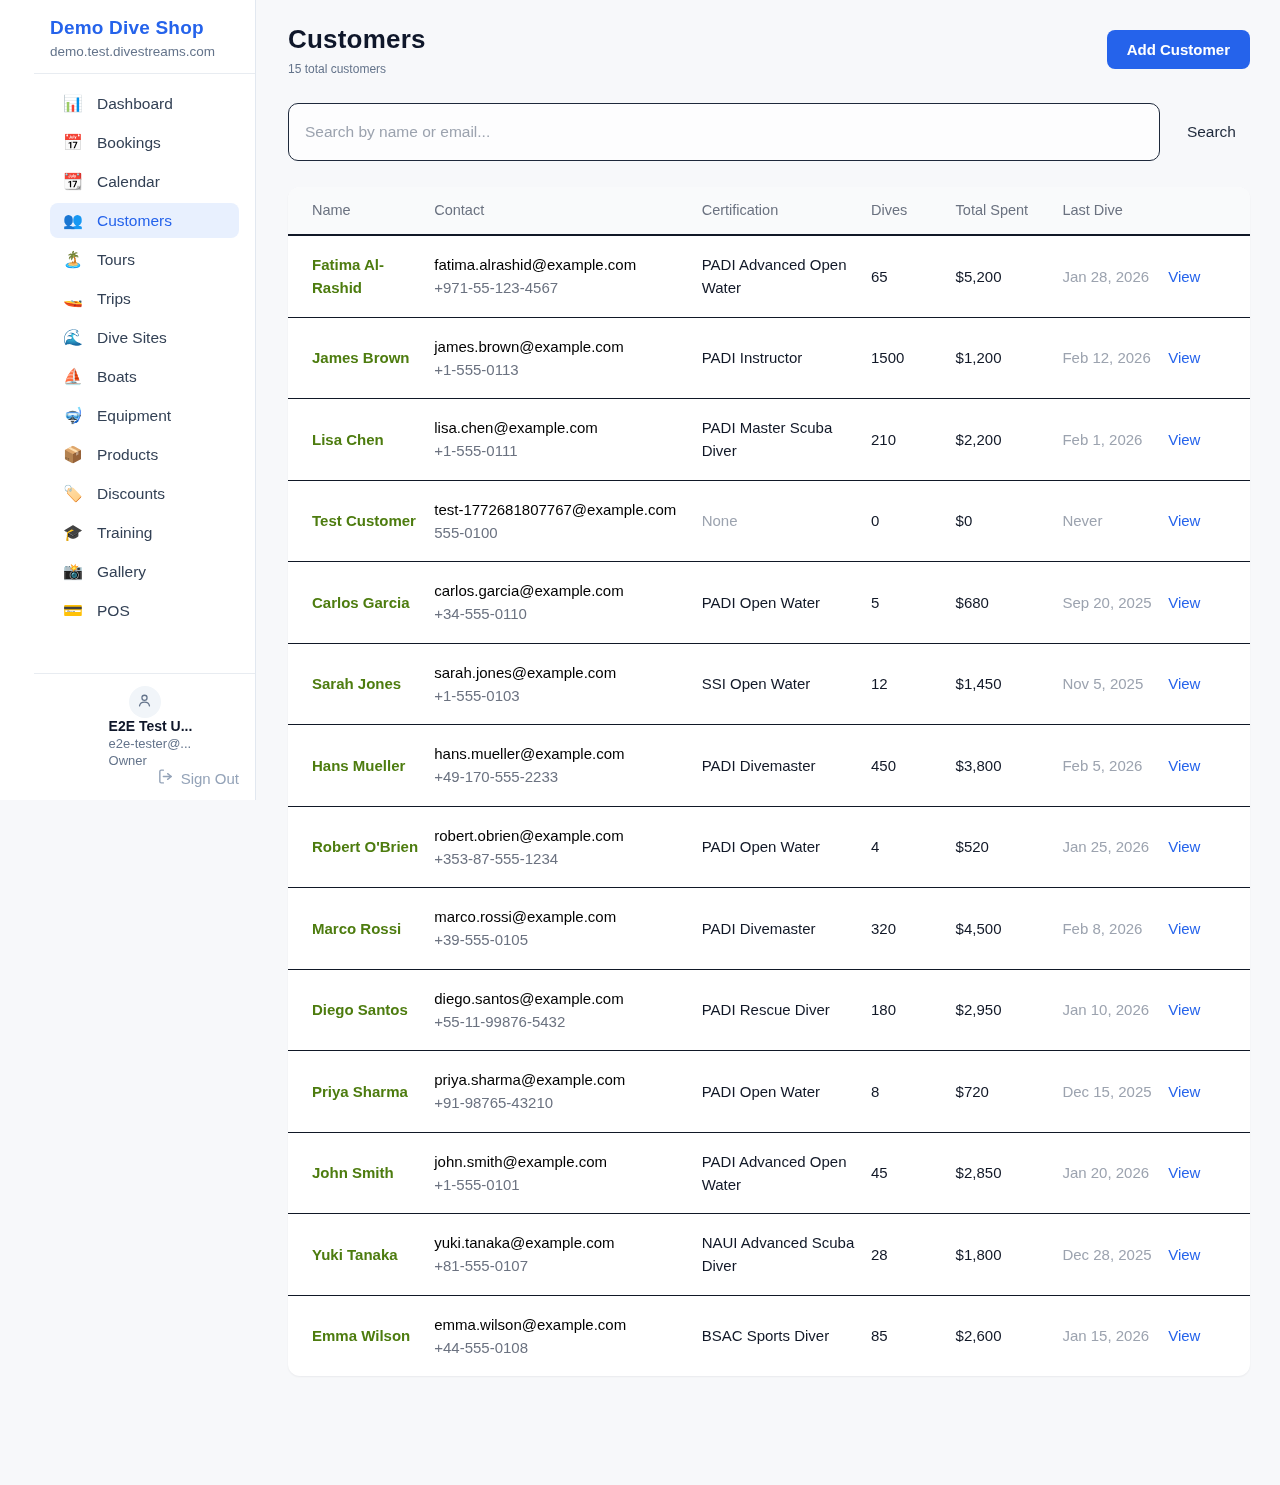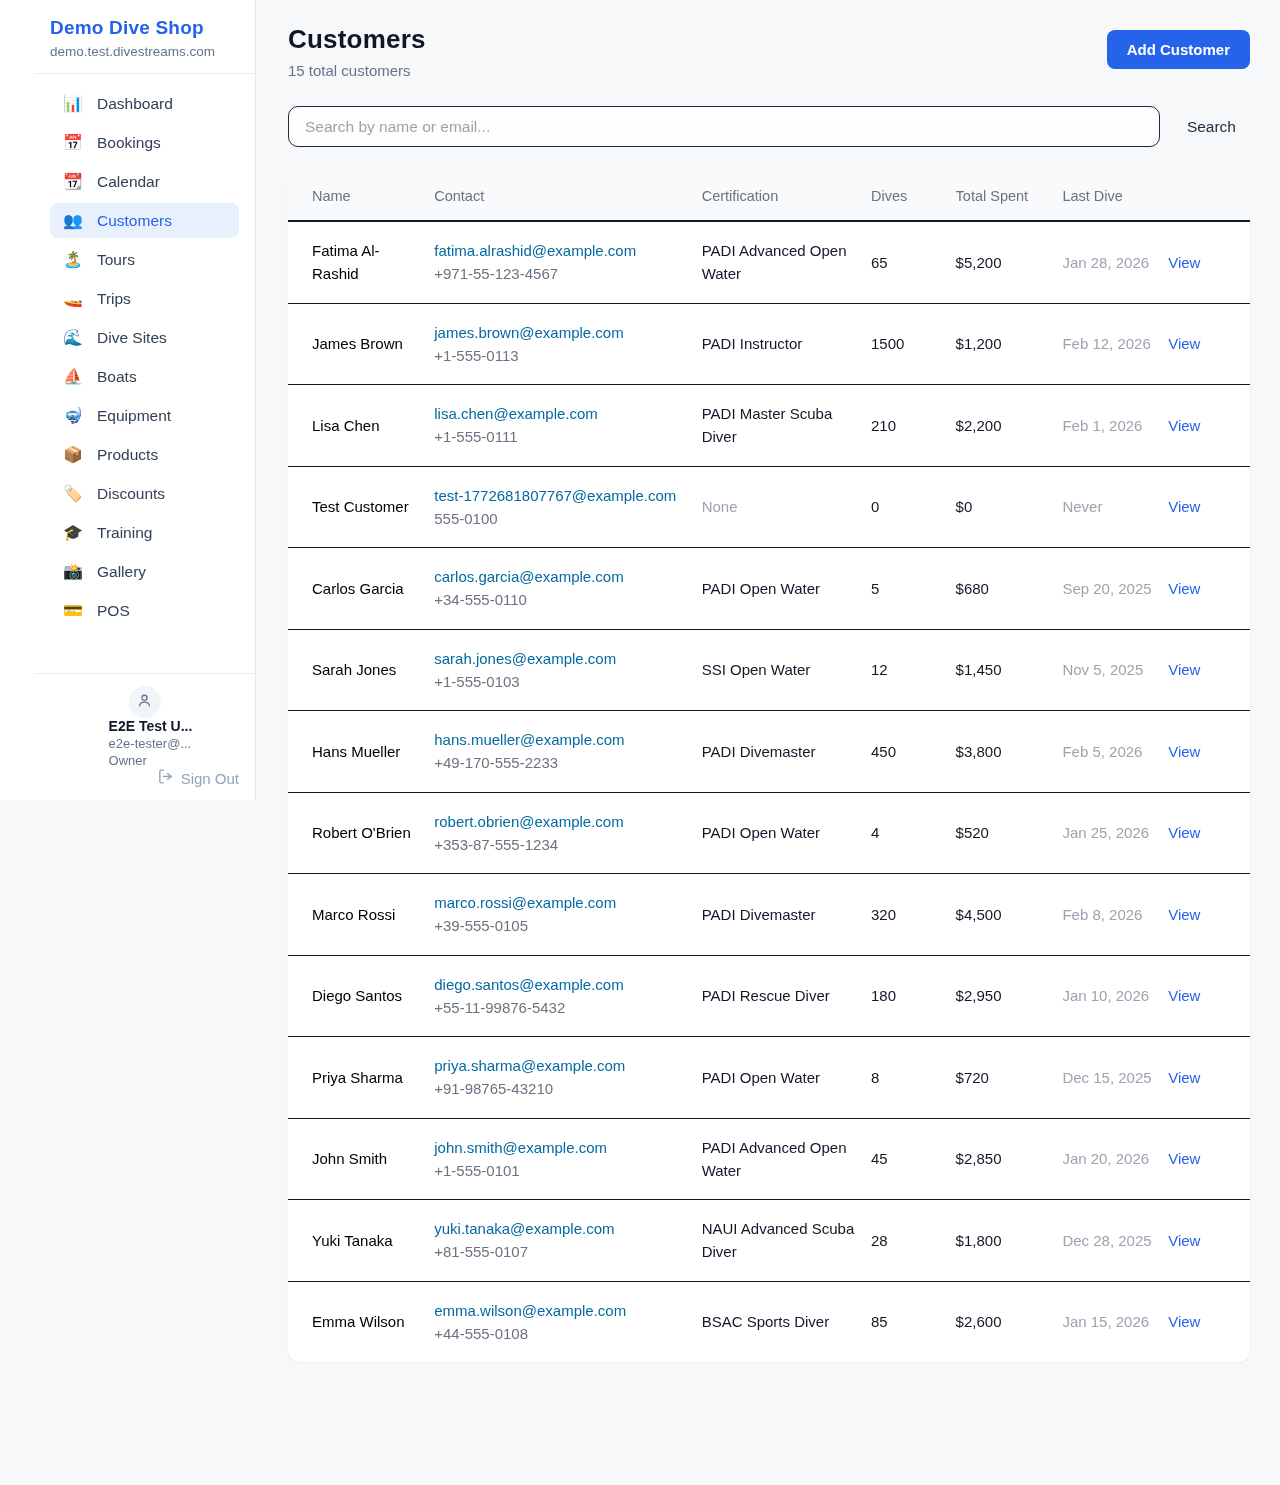--- a/index.html
+++ b/index.html
@@ -58,35 +58,35 @@
     color: #94a3b8; font-size: 15px;
     background: none; border: none; cursor: pointer;
     font-family: inherit;
   }
 
   
   .main { margin-left: 256px; padding: 24px 30px 24px 32px; }
 
   .page-header { display: flex; justify-content: space-between; align-items: flex-start; }
   .page-title { font-size: 26px; font-weight: 800; color: #0f172a; letter-spacing: .2px; }
-  .page-sub { font-size: 15px; color: #64748b; margin-top: 7px; }
+  .page-sub { font-size: 12px; color: #64748b; margin-top: 7px; }
   .add-btn {
     background: #2563eb; color: #ffffff;
     border: none; border-radius: 8px;
     padding: 11px 20px;
     font-size: 15px; font-weight: 600;
     font-family: inherit;
     cursor: pointer;
     margin-top: 6px;
   }
 
   .search-row { display: flex; align-items: center; margin-top: 27px; }
   .search-input {
     flex: 1 1 auto;
-    height: 41px;
+    height: 58px;
     border: 1.5px solid #1e293b;
     border-radius: 10px;
     padding: 0 16px;
     font-size: 15.5px;
     font-family: inherit;
     color: #111827;
     background: #fdfdfe;
     outline: none;
   }
   .search-input::placeholder { color: #9ca3af; }
@@ -127,22 +127,22 @@
   tbody tr + tr td { border-top: 1px solid #111827; }
 
   .col-name  { width: 15.2%; }
   .col-contact { width: 27.8%; }
   .col-cert  { width: 17.6%; }
   .col-dives { width: 8.8%; }
   .col-spent { width: 11.1%; }
   .col-last  { width: 11.0%; }
   .col-view  { width: 8.5%; }
 
-  .name-link { color: #000000; text-decoration: none; font-weight: 400; }
-  .contact-email { color: #0369a1; }
+  .name-link { color: #4d7c0f; text-decoration: none; font-weight: 700; }
+  .contact-email { color: #000000; }
   .contact-phone { color: #6b7280; }
   .cell-last { color: #9ca3af; }
   .view-link { color: #2563eb; text-decoration: none; font-weight: 500; }
   .muted { color: #9ca3af; }
 </style>
 </head>
 <body>
 
 <aside class="sidebar">
   <div class="brand">

